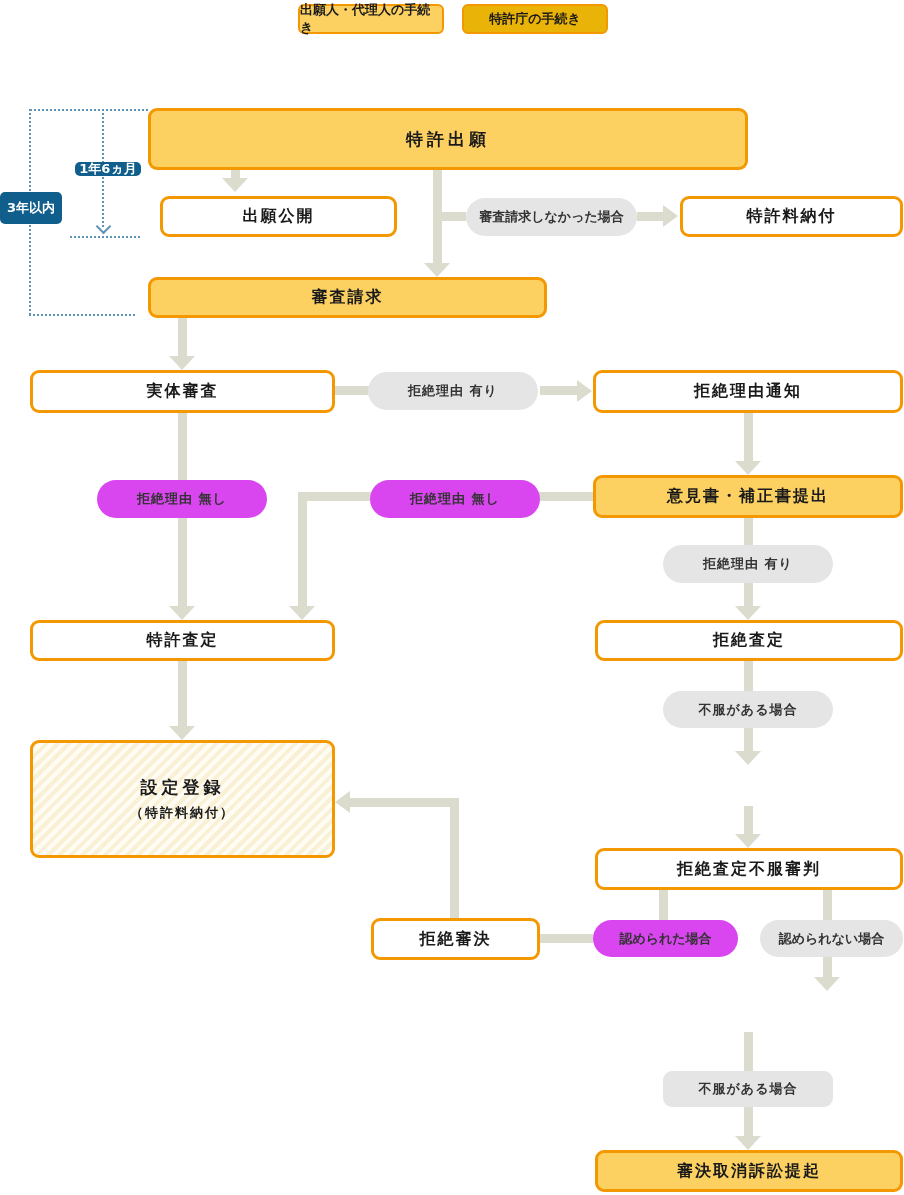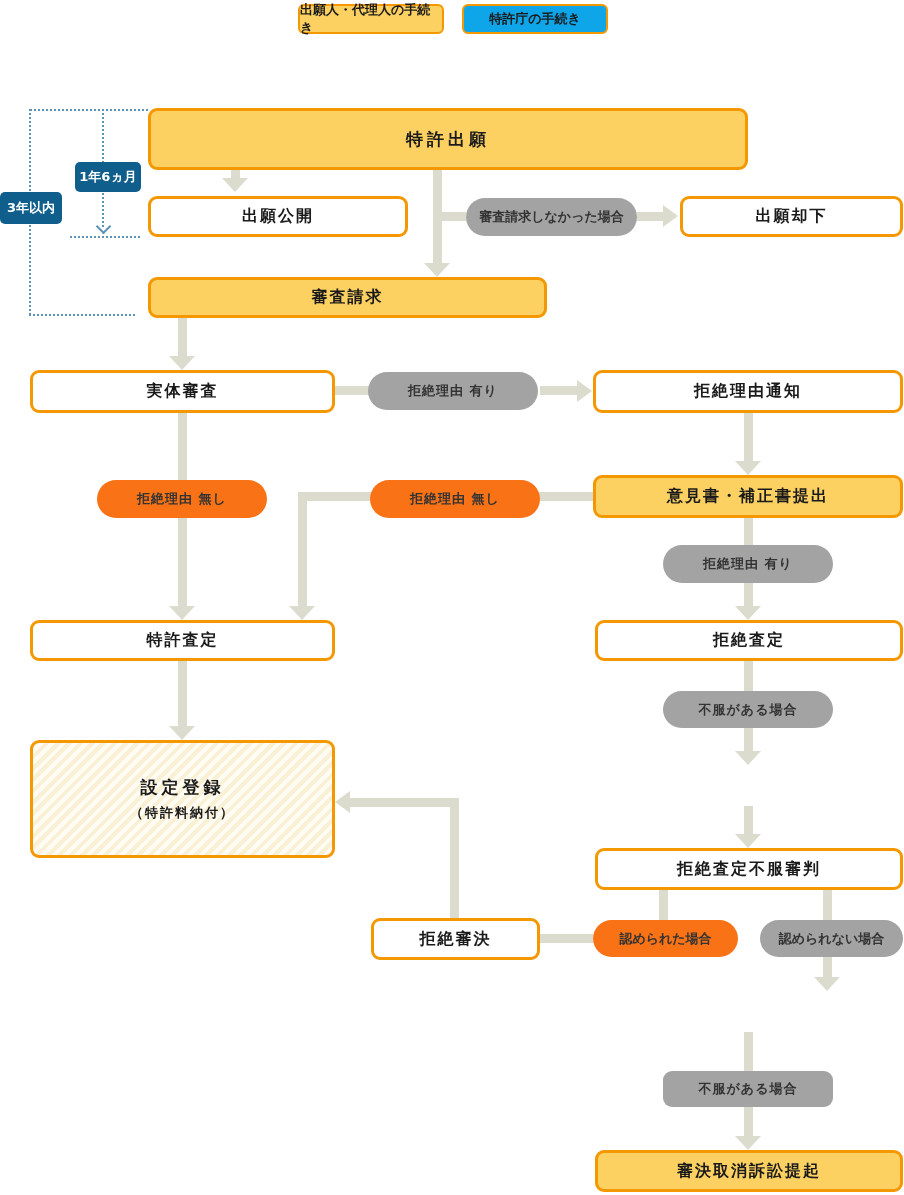--- a/index.html
+++ b/index.html
@@ -11,22 +11,22 @@
         font-weight:bold;font-size:16px;letter-spacing:2px;z-index:3;text-align:center;}
   .node.orange{background:#FCD162;}
   .node.big{font-size:17px;letter-spacing:4px;}
   .node.hatch{background:repeating-linear-gradient(135deg,#FAF0D5 0 4px,#FFFCF4 4px 8px);
               flex-direction:column;gap:5px;}
   .node .sub{font-size:13px;letter-spacing:2px;}
 
   
   .pill{position:absolute;box-sizing:border-box;display:flex;align-items:center;justify-content:center;
         border-radius:19px;font-size:13px;font-weight:600;color:#333;z-index:3;letter-spacing:1px;}
-  .pill.green{background:#a3a3a3;}
-  .pill.blue{background:#f97316;}
+  .pill.green{background:#e5e5e5;}
+  .pill.blue{background:#d946ef;}
   .pill.sq{border-radius:9px;}
 
   
   .tag{position:absolute;box-sizing:border-box;display:flex;align-items:center;justify-content:center;
        background:#0F5E8C;color:#fff;border-radius:5px;font-size:13px;font-weight:bold;z-index:5;}
 
   
   .line{position:absolute;background:#DCDCCE;z-index:1;}
   .ah{position:absolute;width:0;height:0;z-index:1;}
   .ah.down{border-left:13px solid transparent;border-right:13px solid transparent;border-top:14px solid #DCDCCE;}
@@ -34,40 +34,40 @@
   .ah.left{border-top:11px solid transparent;border-bottom:11px solid transparent;border-right:15px solid #DCDCCE;}
 
   
   .dh{position:absolute;border-top:2px dotted #5E93B8;z-index:0;}
   .dv{position:absolute;border-left:2px dotted #5E93B8;z-index:0;}
   .chev{position:absolute;width:9px;height:9px;border-left:2px solid #5E93B8;border-bottom:2px solid #5E93B8;
         transform:rotate(-45deg);z-index:0;}
 
   
   .legend{position:absolute;box-sizing:border-box;display:flex;align-items:center;justify-content:center;
-          border:2px solid #F39800;border-radius:6px;background:#0ea5e9;font-size:13px;font-weight:bold;
+          border:2px solid #F39800;border-radius:6px;background:#eab308;font-size:13px;font-weight:bold;
           color:#1a1a1a;z-index:3;}
   .legend.orange{background:#FCD162;}
 </style>
 </head>
 <body>
 
 <div class="canvas">
 
   <div class="legend orange" style="left:298px;top:4px;width:146px;height:30px">出願人・代理人の手続き</div>
   <div class="legend" style="left:462px;top:4px;width:146px;height:30px">特許庁の手続き</div>
 
   <div class="dh" style="left:30px;top:109px;width:118px"></div>
   <div class="dv" style="left:102px;top:109px;height:118px"></div>
   <div class="chev" style="left:98px;top:221px"></div>
   <div class="dh" style="left:70px;top:236px;width:70px"></div>
   <div class="dv" style="left:29px;top:109px;height:206px"></div>
   <div class="dh" style="left:29px;top:314px;width:106px"></div>
 
-  <div class="tag" style="left:75px;top:162px;width:66px;height:30px">1年6ヵ月</div>
+  <div class="tag" style="left:75px;top:162px;width:66px;height:14px">1年6ヵ月</div>
   <div class="tag" style="left:0px;top:192px;width:62px;height:32px">3年以内</div>
 
   <div class="line" style="left:231px;top:153px;width:9px;height:25px"></div>
   <div class="ah down" style="left:222px;top:178px"></div>
 
   <div class="line" style="left:433px;top:153px;width:9px;height:110px"></div>
   <div class="ah down" style="left:424px;top:263px"></div>
   <div class="line" style="left:437px;top:212px;width:29px;height:9px"></div>
   <div class="line" style="left:637px;top:212px;width:26px;height:9px"></div>
   <div class="ah right" style="left:663px;top:205px"></div>
@@ -109,22 +109,22 @@
   <div class="line" style="left:540px;top:934px;width:53px;height:9px"></div>
 
   <div class="line" style="left:450px;top:798px;width:9px;height:120px"></div>
   <div class="line" style="left:346px;top:798px;width:113px;height:9px"></div>
   <div class="ah left" style="left:335px;top:791px"></div>
 
   <div class="line" style="left:744px;top:1032px;width:9px;height:104px"></div>
   <div class="ah down" style="left:735px;top:1136px"></div>
 
   <div class="node orange big" style="left:148px;top:108px;width:600px;height:62px">特許出願</div>
-  <div class="node" style="left:148px;top:196px;width:260px;height:41px">出願公開</div>
-  <div class="node" style="left:680px;top:196px;width:223px;height:41px">出願却下</div>
+  <div class="node" style="left:160px;top:196px;width:237px;height:41px">出願公開</div>
+  <div class="node" style="left:680px;top:196px;width:223px;height:41px">特許料納付</div>
   <div class="node orange" style="left:148px;top:277px;width:399px;height:41px">審査請求</div>
   <div class="node" style="left:30px;top:370px;width:305px;height:43px">実体審査</div>
   <div class="node" style="left:593px;top:370px;width:310px;height:43px">拒絶理由通知</div>
   <div class="node orange" style="left:593px;top:475px;width:310px;height:43px">意見書・補正書提出</div>
   <div class="node" style="left:30px;top:620px;width:305px;height:41px">特許査定</div>
   <div class="node" style="left:595px;top:620px;width:308px;height:41px">拒絶査定</div>
 
   <div class="node hatch big" style="left:30px;top:740px;width:305px;height:118px">
     <span>設定登録</span>
     <span class="sub">（特許料納付）</span>

